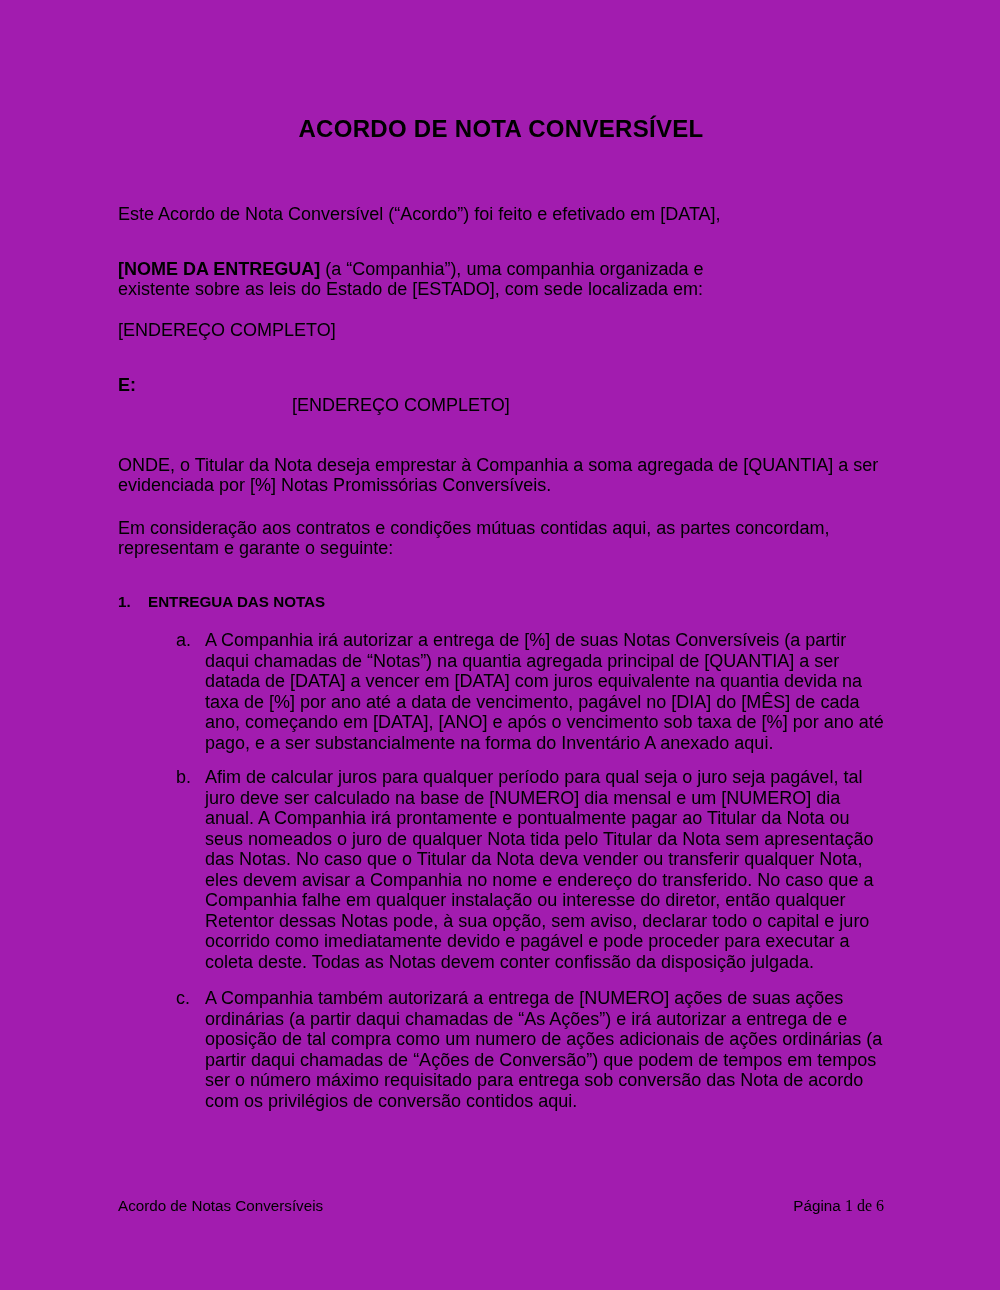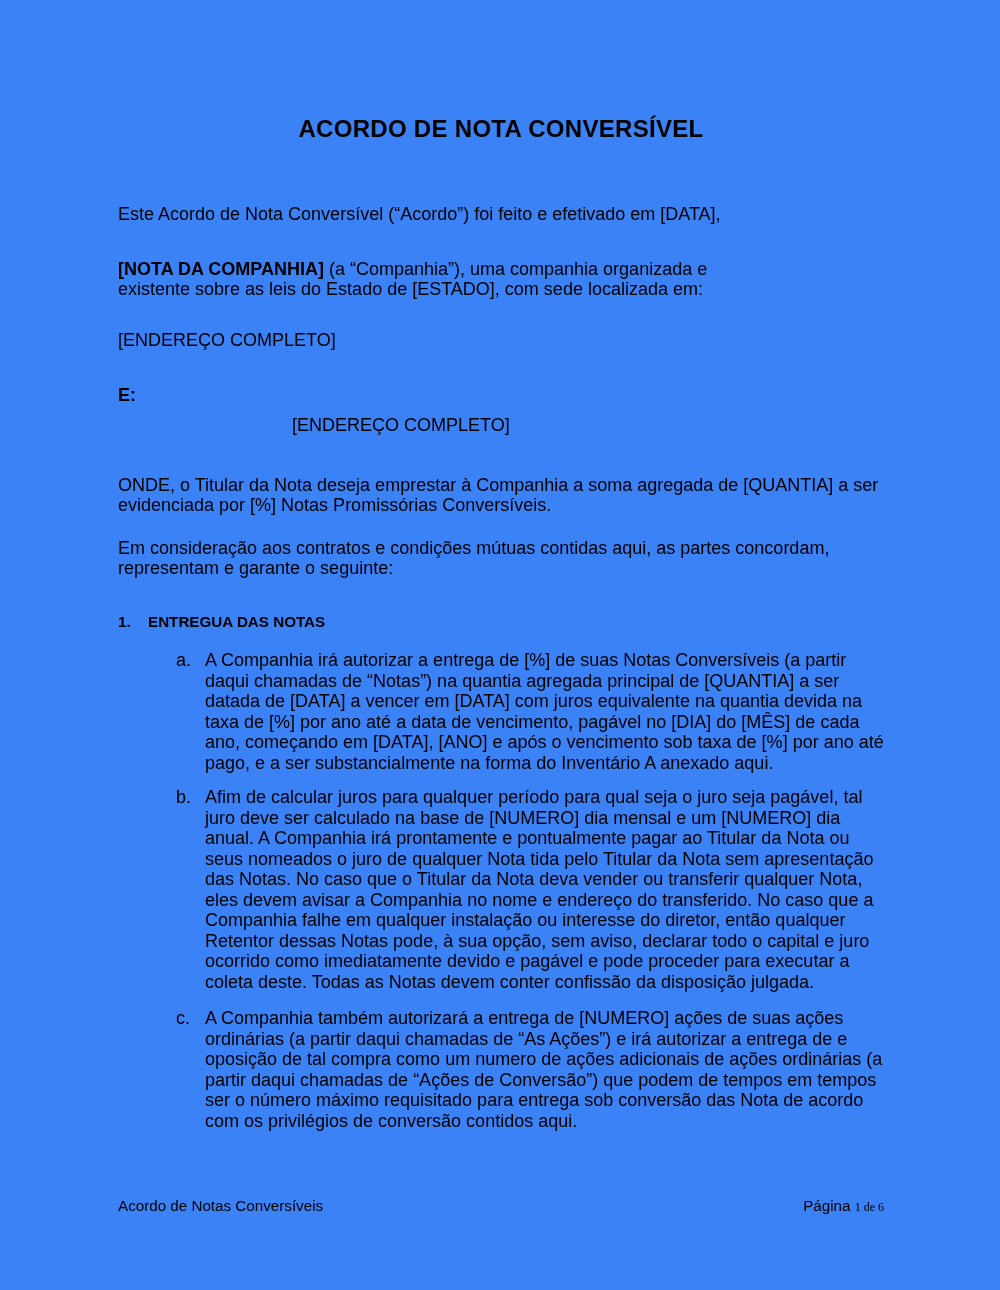--- a/index.html
+++ b/index.html
@@ -9,21 +9,21 @@
     height: 1290px;
     font-family: "Liberation Sans", "DejaVu Sans", sans-serif;
     color: #000000;
     position: relative;
     overflow: hidden;
   }
   .page {
     position: relative;
     width: 1000px;
     height: 1290px;
-    background: #3b82f6;
+    background: #a21caf;
   }
   .content {
     position: absolute;
     left: 118px;
     top: 0;
     width: 766px;
   }
   .doc-title {
     margin-top: 114px;
     text-align: center;
@@ -41,21 +41,21 @@
     display: flex;
     margin-top: 34px;
   }
   .party-label {
     width: 174px;
     flex: 0 0 174px;
     font-weight: bold;
   }
   .party-body { width: 592px; }
   .party-text { width: 590px; }
-  .party-address { margin-top: 30px; }
+  .party-address { margin-top: 20px; }
   .party-gap { margin-top: 35px; }
   .recital { margin-top: 39px; }
   .recital-2 { margin-top: 22px; }
   .section-heading {
     margin-top: 33px;
     display: flex;
     font-weight: bold;
     font-size: 15.2px;
     line-height: 20.5px;
   }
@@ -74,36 +74,36 @@
     left: 118px;
     top: 1196px;
     width: 766px;
     display: flex;
     justify-content: space-between;
     font-size: 15.2px;
     line-height: 20.5px;
   }
   .page-number-serif {
     font-family: "Liberation Serif", "DejaVu Serif", serif;
-    font-size: 12px;
+    font-size: 16px;
   }
 </style>
 </head>
 <body>
 
 <div class="page">
   <div class="content">
 
     <h1 class="doc-title">ACORDO DE NOTA CONVERSÍVEL</h1>
 
     <p class="body-text intro">Este Acordo de Nota Conversível (“Acordo”) foi feito e efetivado em [DATA],</p>
 
     <div class="party body-text">
       <div class="party-body">
-        <p class="party-text"><b>[NOTA DA COMPANHIA]</b><span> (a “Companhia”), uma companhia organizada e existente sobre as leis do Estado de [ESTADO], com sede localizada em:</span></p>
+        <p class="party-text"><b>[NOME DA ENTREGUA]</b><span> (a “Companhia”), uma companhia organizada e existente sobre as leis do Estado de [ESTADO], com sede localizada em:</span></p>
         <p class="party-address">[ENDEREÇO COMPLETO]</p>
       </div>
     </div>
 
     <div class="party body-text party-gap">
       <div class="party-label">E:</div>
       <div class="party-body">
         <p class="party-address">[ENDEREÇO COMPLETO]</p>
       </div>
     </div>

